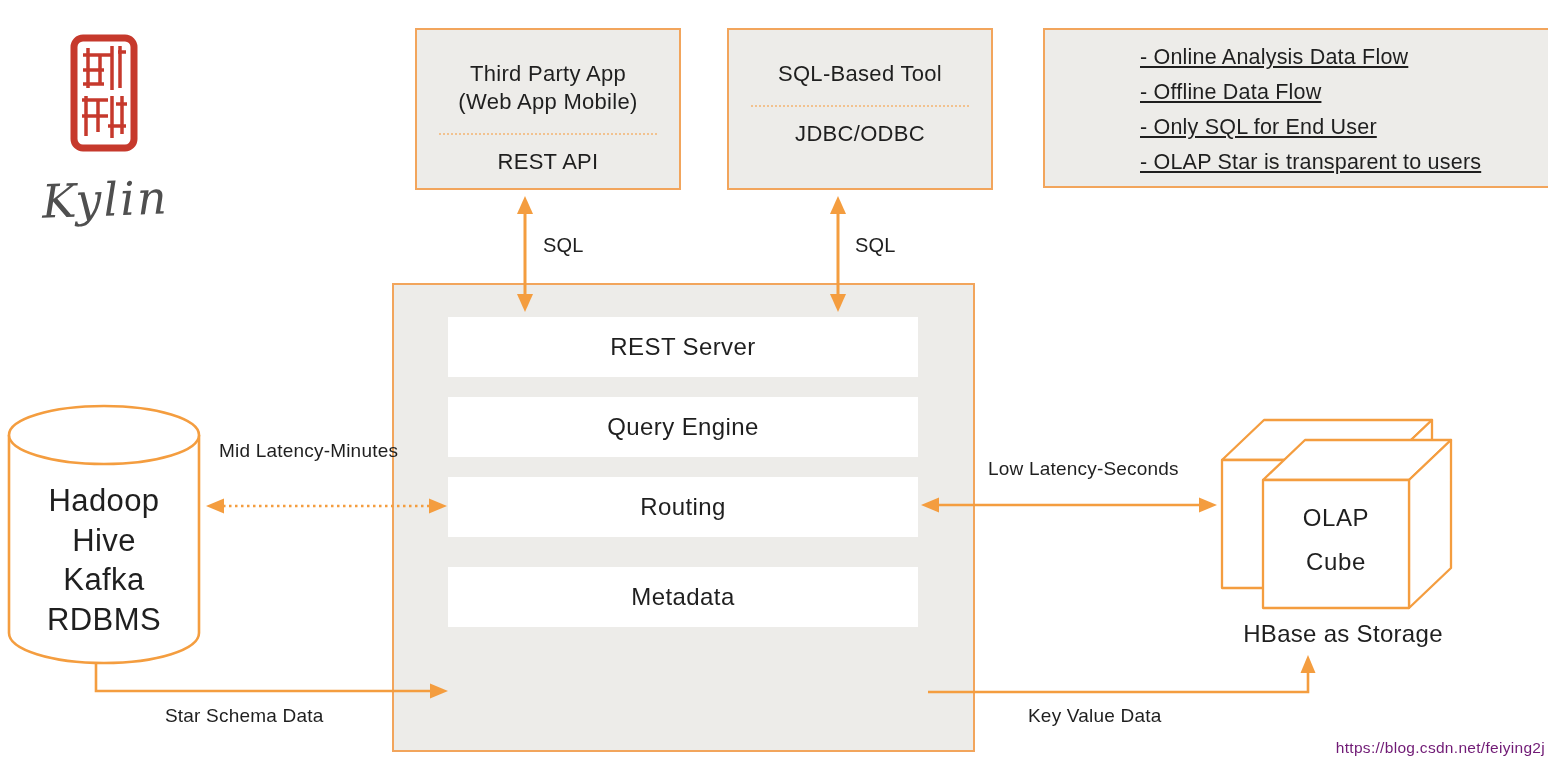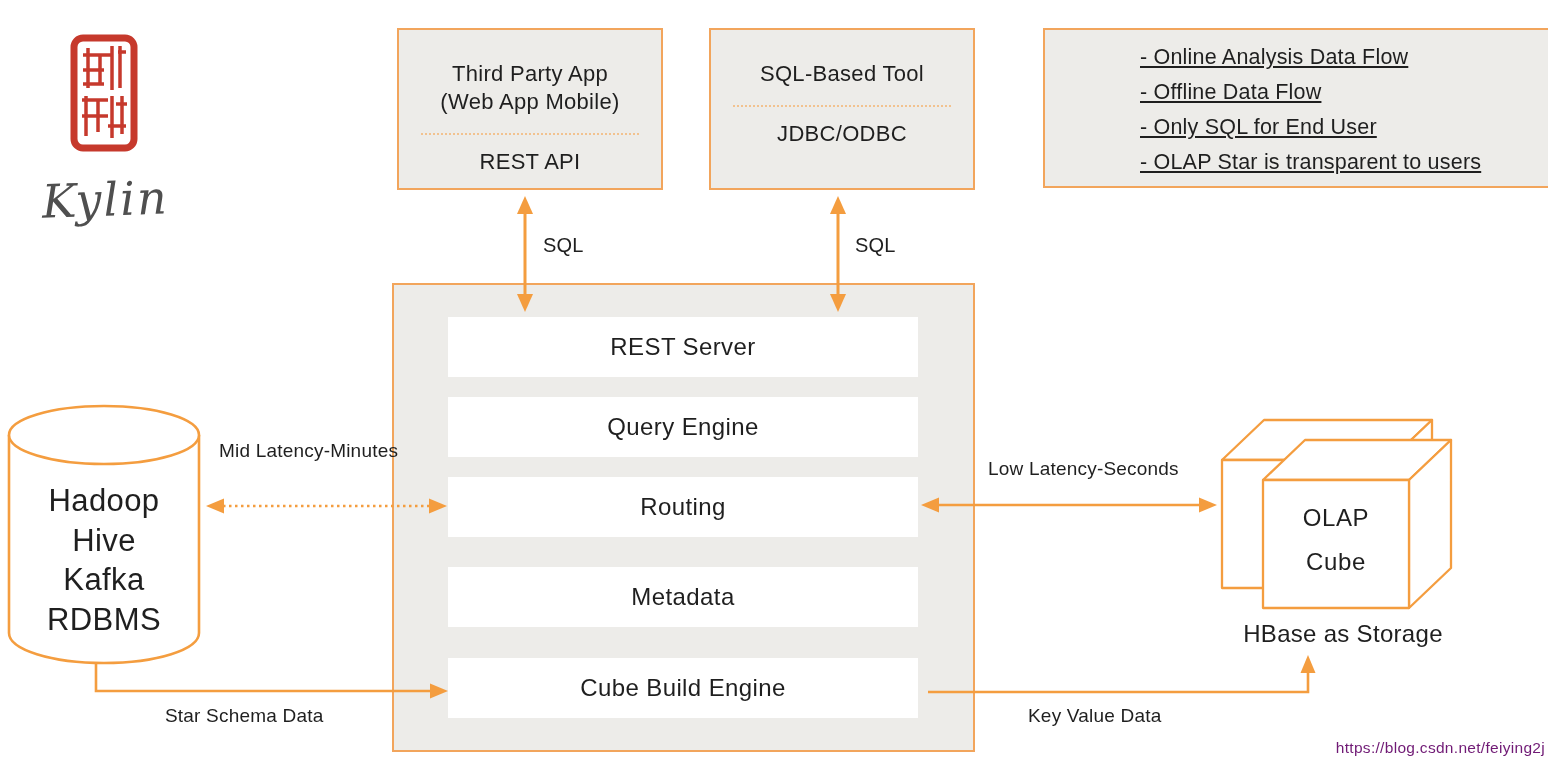--- a/index.html
+++ b/index.html
@@ -4,21 +4,21 @@
 <style>
   html,body{margin:0;padding:0;background:#ffffff;}
   #stage{
     position:relative;width:1548px;height:773px;background:#ffffff;overflow:hidden;
     font-family:"Liberation Sans", sans-serif;color:#1f1f1f;
   }
   
   .topbox{
     position:absolute;top:28px;width:266px;height:162px;box-sizing:border-box;
     background:#edece9;border:2px solid #f2a55c;text-align:center;
-    font-size:22px;letter-spacing:.3px;
+    font-size:22px;letter-spacing:.3px;margin-left:18px;
   }
   .topbox .title{margin-top:30px;line-height:28px;}
   .topbox .subtitle{line-height:28px;}
   .topbox .sep{height:0;border-top:2px dotted #f2c28f;margin:17px 22px 0 22px;}
   .topbox .iface{margin-top:14px;font-size:22px;}
   .notesbox{
     position:absolute;left:1043px;top:28px;width:582px;height:160px;box-sizing:border-box;
     background:#edece9;border:2px solid #f2a55c;
     font-size:21.5px;line-height:35px;padding:10px 8px 8px 95px;letter-spacing:.2px;text-decoration:underline;
   }
@@ -161,21 +161,20 @@
     <g>
       <path d="M928 692 H1308 V672" stroke="#f49d3f" stroke-width="2.6" fill="none"></path>
       <polygon points="1308,655 1300.5,673 1315.5,673" fill="#f49d3f"></polygon>
     </g>
   </svg>
 
   <div class="layer" style="top:317px;">REST Server</div>
   <div class="layer" style="top:397px;">Query Engine</div>
   <div class="layer" style="top:477px;">Routing</div>
   <div class="layer" style="top:567px;">Metadata</div>
-  <div class="layer" style="top:658px;">Cube Build Engine</div>
 
   <div class="dbtext">
     <div>Hadoop</div>
     <div>Hive</div>
     <div>Kafka</div>
     <div>RDBMS</div>
   </div>
 
   <div class="cubetext">
     <div>OLAP</div>

